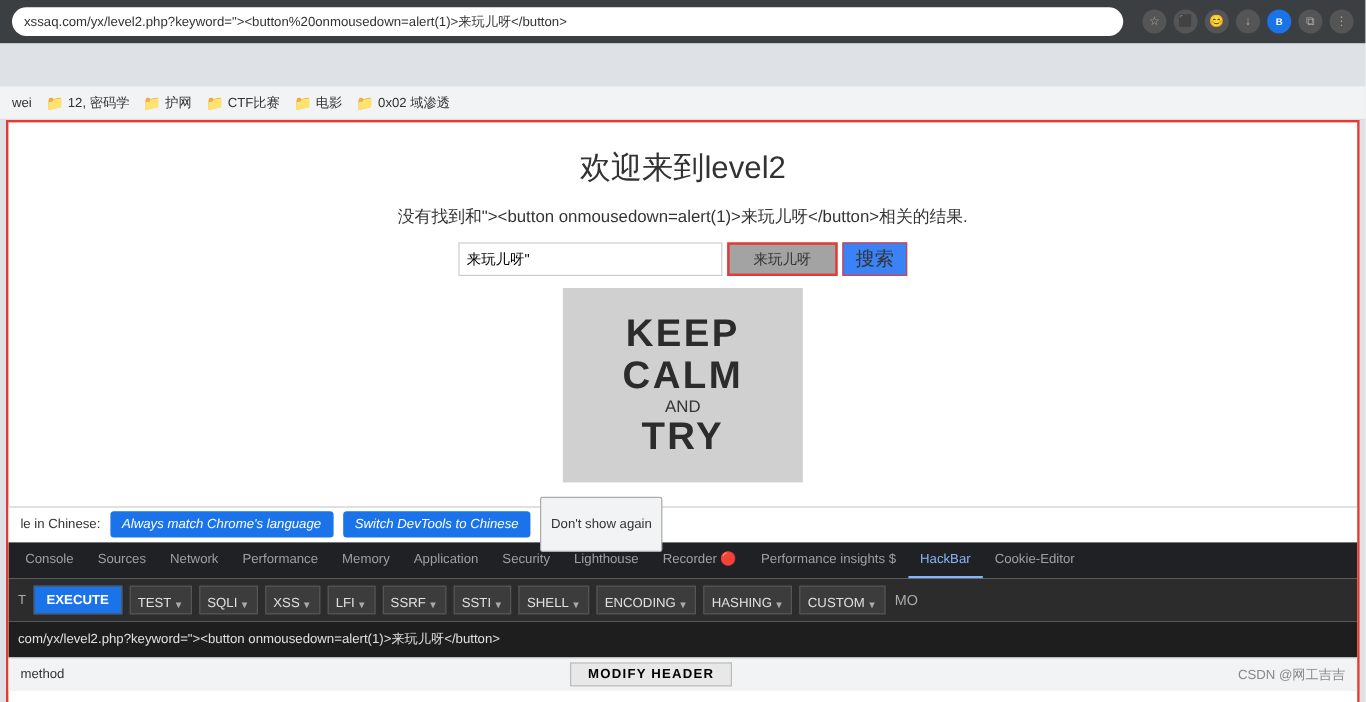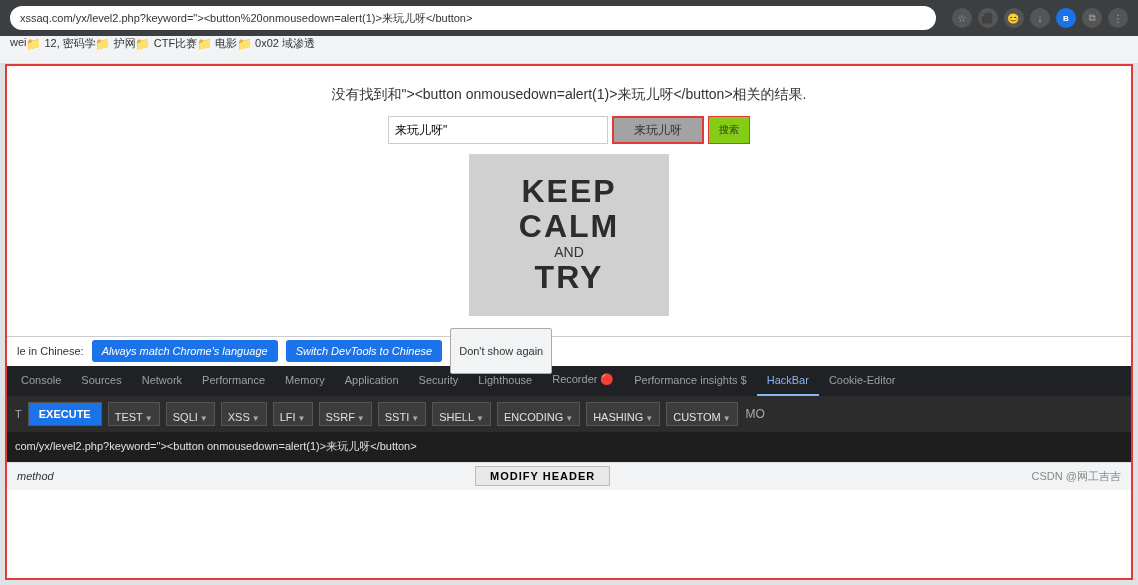--- a/index.html
+++ b/index.html
@@ -6,37 +6,37 @@
     body { width: 1138px; height: 585px; overflow: hidden; font-family: Arial, sans-serif; background: #dee1e6; }
 
     
     .browser-top { background: #3c3f41; height: 36px; display: flex; align-items: center; padding: 0 10px; gap: 8px; }
     .address-bar { flex: 1; background: white; height: 24px; border-radius: 12px; display: flex; align-items: center; padding: 0 10px; font-size: 11px; color: #333; overflow: hidden; white-space: nowrap; }
     .browser-icons { display: flex; gap: 6px; margin-left: 8px; }
     .browser-icon { width: 20px; height: 20px; border-radius: 50%; background: #555; display: flex; align-items: center; justify-content: center; color: #aaa; font-size: 10px; }
     .browser-icon.blue-dot { background: #1a73e8; color: white; font-size: 8px; font-weight: bold; }
 
     
-    .bookmarks-bar { background: #f1f3f4; height: 28px; display: flex; align-items: flex-start; padding: 0 10px; font-size: 11px; color: #333; border-bottom: 1px solid #ddd; }
+    .bookmarks-bar { background: #f1f3f4; height: 28px; display: flex; align-items: center; padding: 0 10px; gap: 12px; font-size: 11px; color: #333; border-bottom: 1px solid #ddd; margin-top: 36px; }
     .bookmark-item { display: flex; align-items: center; gap: 3px; cursor: pointer; white-space: nowrap; }
     .folder-icon { font-size: 12px; }
 
     
     .main-area { display: flex; height: calc(585px - 36px - 28px); }
 
     
     .page-content { flex: 1; background: white; overflow: hidden; position: relative; border: 2px solid #e53935; margin: 0 5px 5px 5px; }
 
     
     .site-content { padding: 20px; text-align: center; }
     .site-title { font-size: 26px; font-weight: 500; color: #333; margin-bottom: 15px; }
     .site-subtitle { font-size: 14px; color: #333; margin-bottom: 12px; }
     .search-row { display: flex; justify-content: center; gap: 4px; margin-bottom: 10px; }
     .search-input { width: 220px; height: 28px; border: 1px solid #ccc; padding: 0 6px; font-size: 12px; }
-    .search-btn { background: #84cc16; border: 1px solid #e53935; height: 28px; padding: 0 10px; font-size: 10px; cursor: pointer; color: #333; font-family: inherit; }
+    .search-btn { background: #3b82f6; border: 1px solid #e53935; height: 28px; padding: 0 10px; font-size: 16px; cursor: pointer; color: #333; font-family: inherit; }
 
     
     .keep-calm { background: #d0d0d0; width: 200px; margin: 0 auto; padding: 20px; text-align: center; }
     .keep-calm-text { font-size: 32px; font-weight: 900; color: #2c2c2c; line-height: 1.1; letter-spacing: 2px; }
     .keep-calm-and { font-size: 14px; font-weight: 400; color: #333; }
 
     
     .devtools-notification { background: #fff; height: 30px; display: flex; align-items: center; padding: 0 10px; gap: 8px; border-top: 1px solid #ccc; font-size: 11px; color: #333; }
     .notif-blue-btn { background: #1a73e8; color: white; border: none; padding: 3px 10px; border-radius: 3px; font-size: 11px; cursor: pointer; height: 22px; font-style: italic; }
     .notif-link { background: #f1f3f4; border: 1px solid #aaa; padding: 16px 8px; border-radius: 2px; font-size: 11px; cursor: pointer; }
@@ -53,21 +53,21 @@
     .hb-dropdown { background: #3c3c3c; color: #e0e0e0; border: 1px solid #555; padding: 2px 6px; font-size: 11px; cursor: pointer; height: 24px; display: flex; align-items: flex-end; gap: 2px; white-space: nowrap; }
     .hb-dropdown-arrow { font-size: 8px; color: #aaa; }
     .more-btn { color: #aaa; font-size: 12px; cursor: pointer; margin-left: 2px; }
 
     
     .hackbar-url { background: #1e1e1e; height: 30px; display: flex; align-items: center; padding: 0 8px; }
     .hackbar-url-input { background: transparent; border: none; color: #e0e0e0; font-size: 11px; width: 100%; outline: none; }
 
     
     .bottom-bar { background: #f1f3f4; height: 28px; display: flex; align-items: center; justify-content: space-between; padding: 0 10px; border-top: 1px solid #ddd; }
-    .method-text { font-size: 11px; color: #333; font-style: italic; }
+    .method-text { font-size: 11px; color: #333; }
     .modify-header-btn { background: #e8e8e8; border: 1px solid #bbb; padding: 3px 14px; font-size: 11px; font-weight: bold; cursor: pointer; letter-spacing: 1px; }
     .csdn-watermark { font-size: 11px; color: #888; }
   </style>
 </head>
 <body>
 
 <div class="browser-top">
   <div class="address-bar">
     <span>xssaq.com/yx/level2.php?keyword="&gt;&lt;button%20onmousedown=alert(1)&gt;来玩儿呀&lt;/button&gt;</span>
   </div>
@@ -105,20 +105,21 @@
   <span class="bookmark-item">
     <span class="folder-icon">📁</span>
     <span>0x02 域渗透</span>
   </span>
 </div>
 
 <div class="main-area">
   <div class="page-content">
 
     <div class="site-content">
+      <div class="site-title">欢迎来到level2</div>
       <div class="site-subtitle">没有找到和"&gt;&lt;button onmousedown=alert(1)&gt;来玩儿呀&lt;/button&gt;相关的结果.</div>
       <div class="search-row">
         <input class="search-input" type="text" value="来玩儿呀&quot;" style="">
         <button class="search-btn" style="background:#a3a3a3; border:2px solid #e53935; font-size:12px; color:#333; padding:0 20px;">
           <span>来玩儿呀</span>
         </button>
         <button class="search-btn">搜索</button>
       </div>
 
       <div class="keep-calm">

